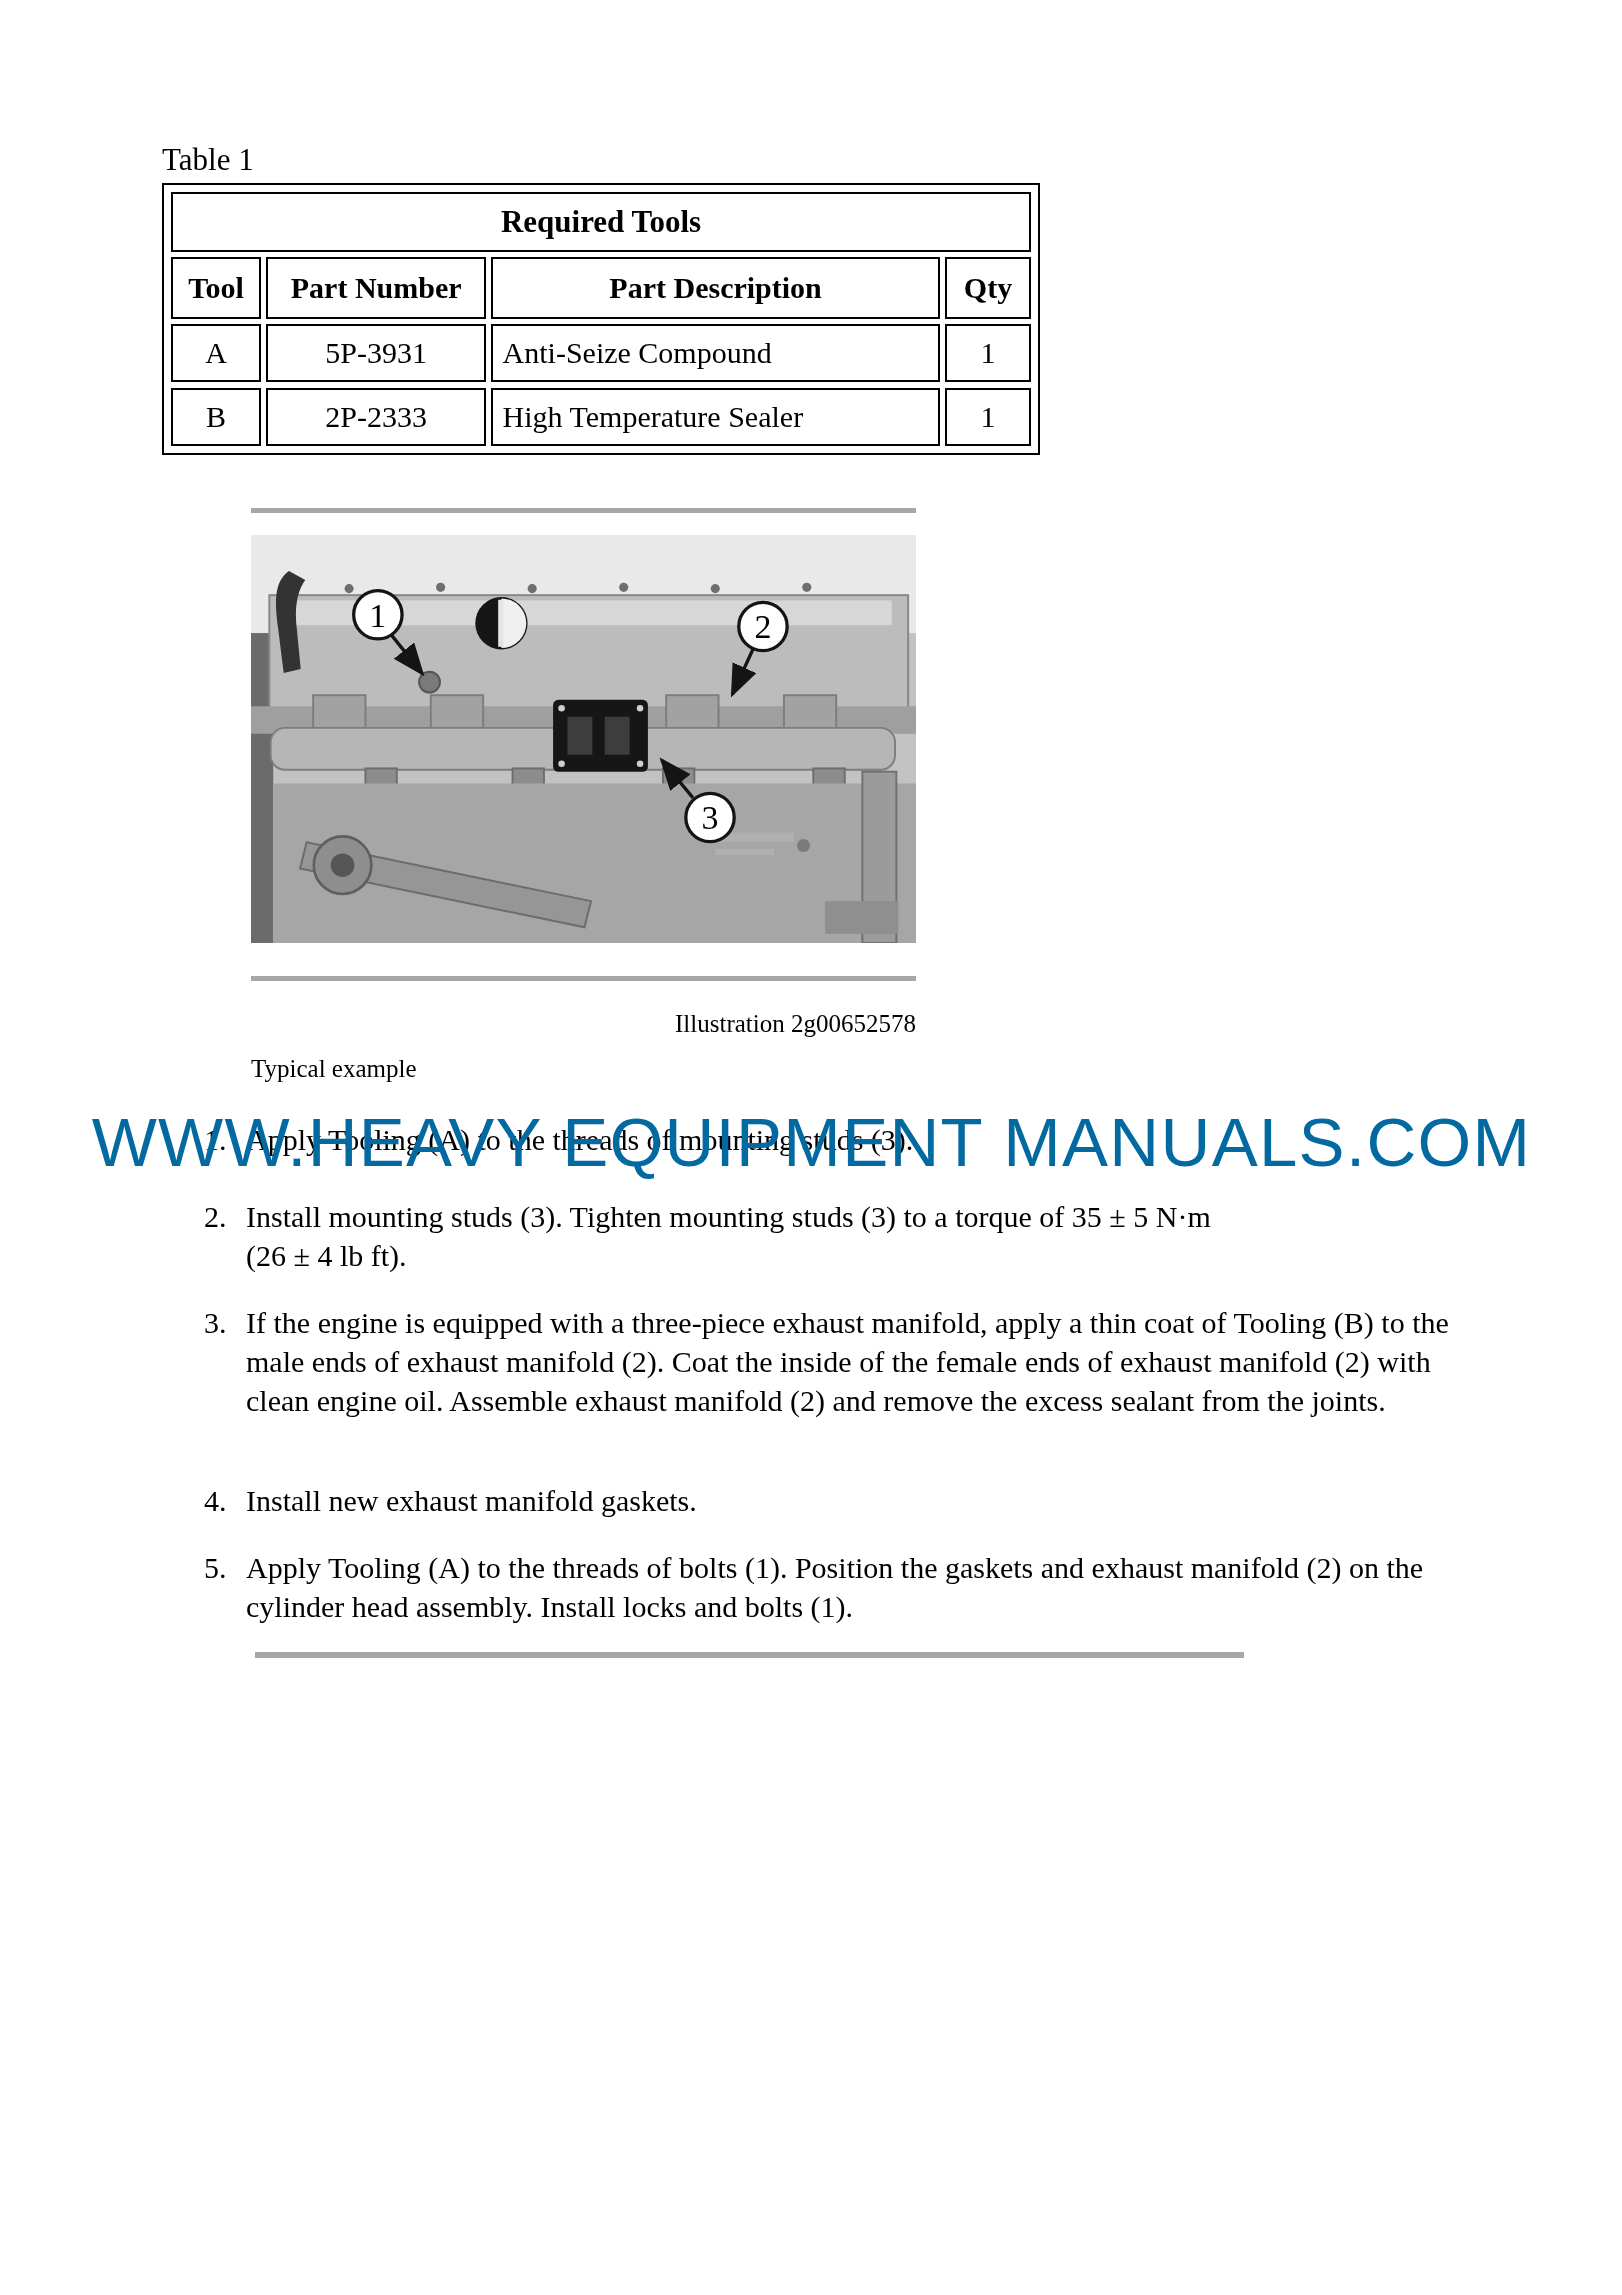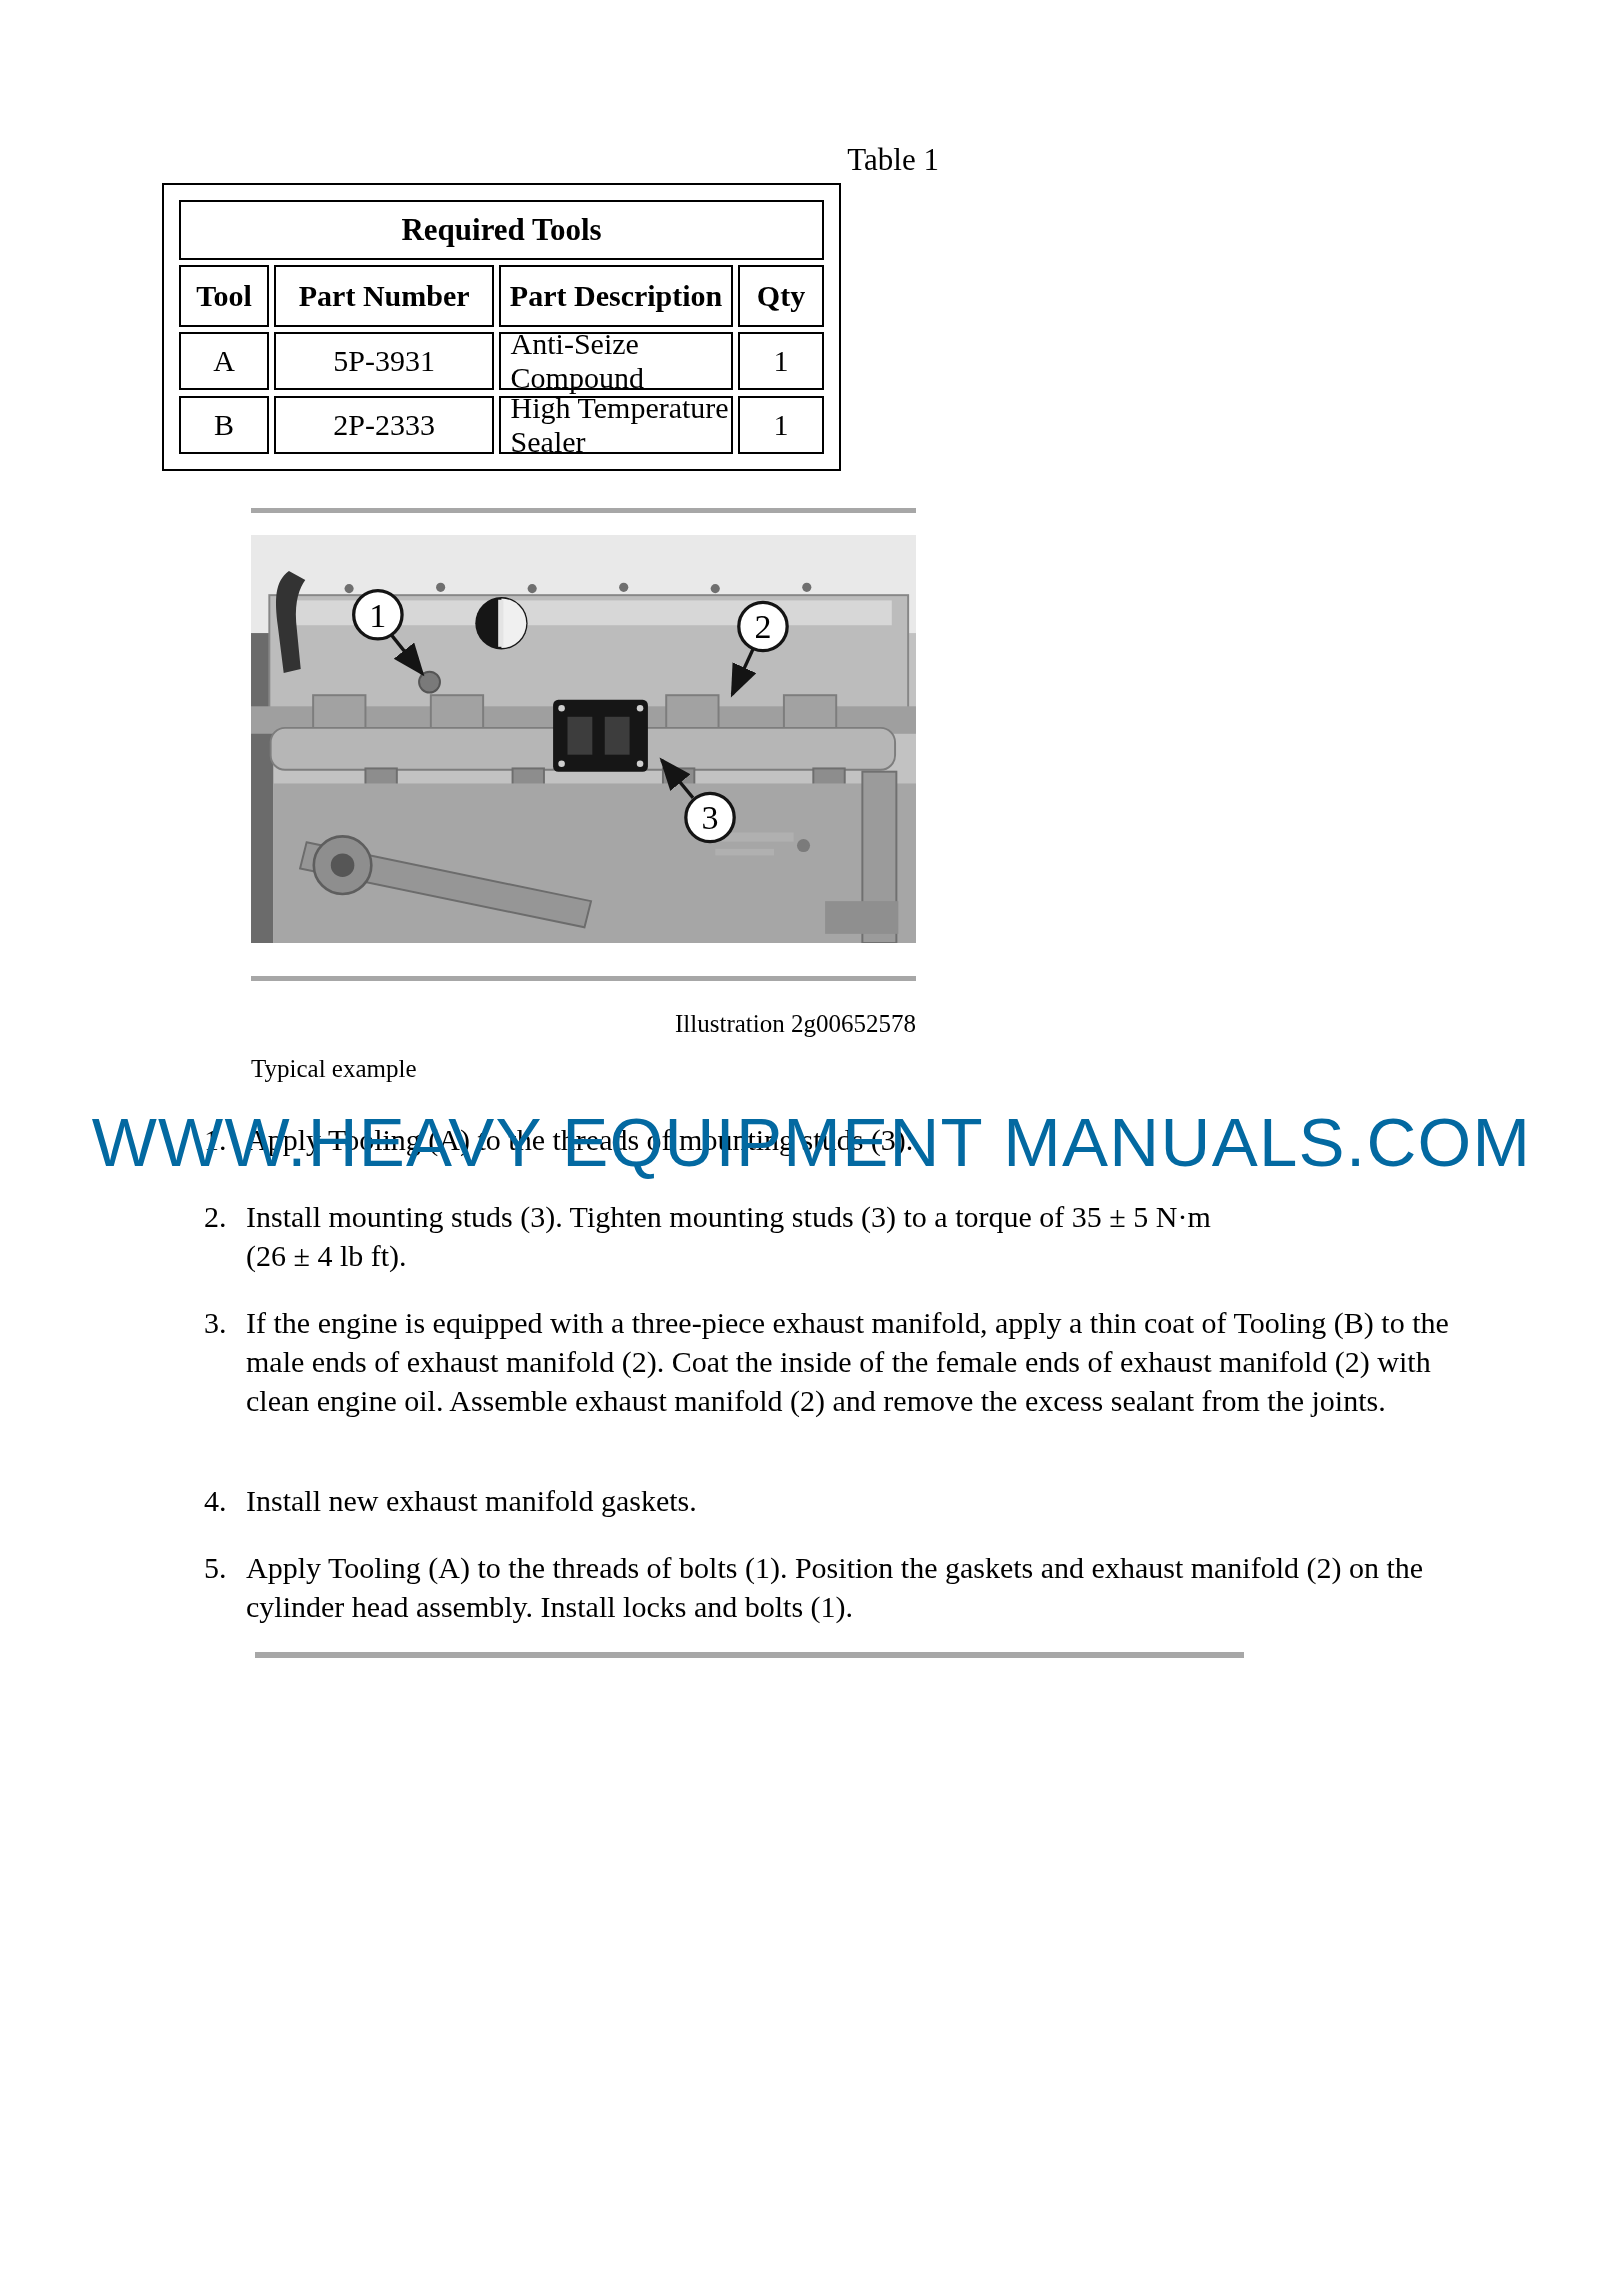--- a/index.html
+++ b/index.html
@@ -1,23 +1,23 @@
 <!DOCTYPE html>
 <html style="font-size:10.5px"><head>
 <meta charset="utf-8">
 <style>
   html,body{margin:0;padding:0;background:#fff;}
   .page{position:relative;width:1623px;height:2295px;background:#ffffff;
         font-family:"Liberation Serif", serif;color:#000;overflow:hidden;}
 
   
   .table-caption{position:absolute;left:162px;top:143px;width:777px;
-                 text-align:right;font-size:31px;line-height:34px;}
-  .tools-table{position:absolute;left:162px;top:183px;width:679px;
-               border:2.6px solid #000;box-sizing:border-box;padding:15px;
+                 text-align:left;font-size:31px;line-height:34px;}
+  .tools-table{position:absolute;left:162px;top:183px;width:878px;
+               border:2.6px solid #000;box-sizing:border-box;padding:7px;
                display:flex;flex-direction:column;gap:5.2px;background:#fff;}
   .t-row{display:flex;gap:5.2px;}
   .t-cell{border:2.6px solid #000;box-sizing:border-box;display:flex;
           align-items:center;justify-content:center;font-size:30px;background:#fff;}
   .t-title{flex:1;height:60px;font-weight:bold;font-size:31px;}
   .t-head .t-cell{height:62px;font-weight:bold;}
   .t-body .t-cell{height:58px;}
   .c-tool{flex:0 0 90px;}
   .c-part{flex:0 0 220px;}
   .c-desc{flex:1;}

